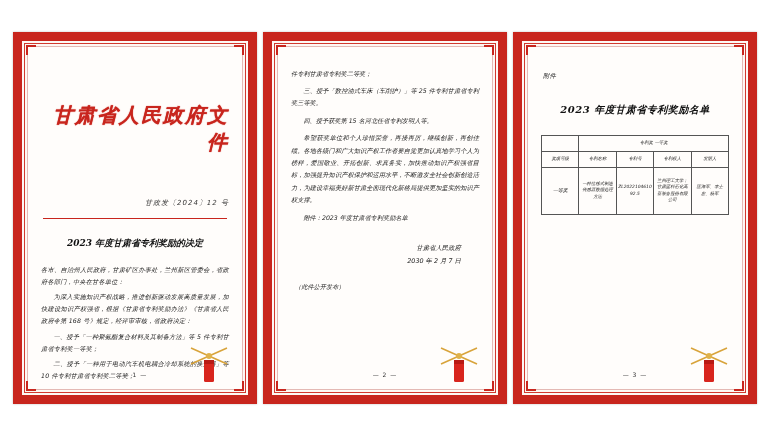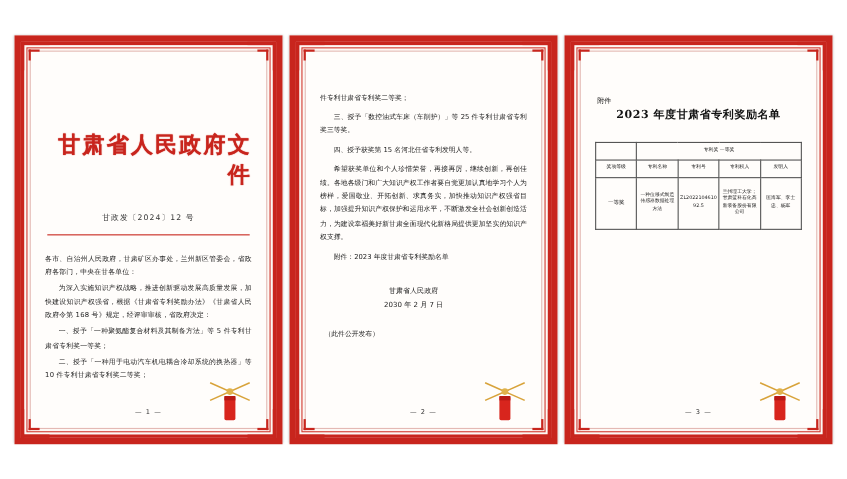--- a/index.html
+++ b/index.html
@@ -84,42 +84,43 @@
     box-sizing: border-box;
   }
   .corner.tl::after { top: 4px; left: 4px; border-right: none; border-bottom: none; }
   .corner.tr::after { top: 4px; right: 4px; border-left: none; border-bottom: none; }
   .corner.bl::after { bottom: 4px; left: 4px; border-right: none; border-top: none; }
   .corner.br::after { bottom: 4px; right: 4px; border-left: none; border-top: none; }
 
   .content {
     position: absolute;
     inset: 16px;
-    padding: 18px 12px;
+    padding: 2px 12px;
     box-sizing: border-box;
     overflow: hidden;
     color: #1a1a1a;
+    font-style: italic;
   }
 
   
   .doc-title {
     text-align: right;
     color: #c8251d;
     font-weight: bold;
     font-size: 20px;
     letter-spacing: 2px;
     margin-top: 52px;
     font-family: "DejaVu Serif", "Liberation Serif", serif;
     text-shadow: 0 0 1px #c8251d;
   }
   .doc-number {
-    text-align: center;
+    text-align: right;
     font-size: 7px;
     color: #333;
-    margin-top: 21px;
+    margin-top: 42px;
     letter-spacing: 1px;
   }
   .red-rule {
     height: 1.5px;
     background: #c8251d;
     margin: 10px 2px 0 2px;
   }
   .headline {
     text-align: center;
     font-weight: bold;
@@ -144,21 +145,21 @@
   .p2-text {
     font-size: 6.2px;
     line-height: 2.0;
     color: #222;
     margin-top: 18px;
     text-align: justify;
   }
   .p2-text p { margin: 0 0 5px 0; }
   .sign-block {
     margin-top: 18px;
-    text-align: center;
+    text-align: right;
     font-size: 6.4px;
     line-height: 2.1;
     padding-right: 18px;
     color: #222;
   }
   .pub-note {
     margin-top: 14px;
     font-size: 6.2px;
     color: #222;
     padding-left: 4px;
@@ -168,20 +169,21 @@
   .attach-label {
     font-size: 6.4px;
     margin-top: 22px;
     color: #222;
     padding-left: 2px;
   }
   .p3-title {
     text-align: center;
     font-weight: bold;
     font-size: 10px;
+    margin-top: 22px;
     color: #111;
     font-family: "DejaVu Serif", "Liberation Serif", serif;
     letter-spacing: .5px;
   }
   table.award {
     width: 100%;
     border-collapse: collapse;
     margin-top: 18px;
     font-size: 4.4px;
     color: #222;
@@ -237,20 +239,21 @@
     <div class="corner tr"></div>
     <div class="corner bl"></div>
     <div class="corner br"></div>
 
     <div class="content">
       <div class="doc-title">甘肃省人民政府文件</div>
       <div class="doc-number">甘政发〔2024〕12 号</div>
       <div class="red-rule"></div>
 
       <div class="headline">
+        <div>2023 年度甘肃省专利奖励的决定</div>
       </div>
 
       <div class="body-text">
         <p>各市、自治州人民政府，甘肃矿区办事处，兰州新区管委会，省政府各部门，中央在甘各单位：</p>
         <p class="indent">为深入实施知识产权战略，推进创新驱动发展高质量发展，加快建设知识产权强省，根据《甘肃省专利奖励办法》《甘肃省人民政府令第 168 号》规定，经评审审核，省政府决定：</p>
         <p class="indent">一、授予「一种聚氨酯复合材料及其制备方法」等 5 件专利甘肃省专利奖一等奖；</p>
         <p class="indent">二、授予「一种用于电动汽车机电耦合冷却系统的换热器」等 10 件专利甘肃省专利奖二等奖；</p>
       </div>
     </div>
 

